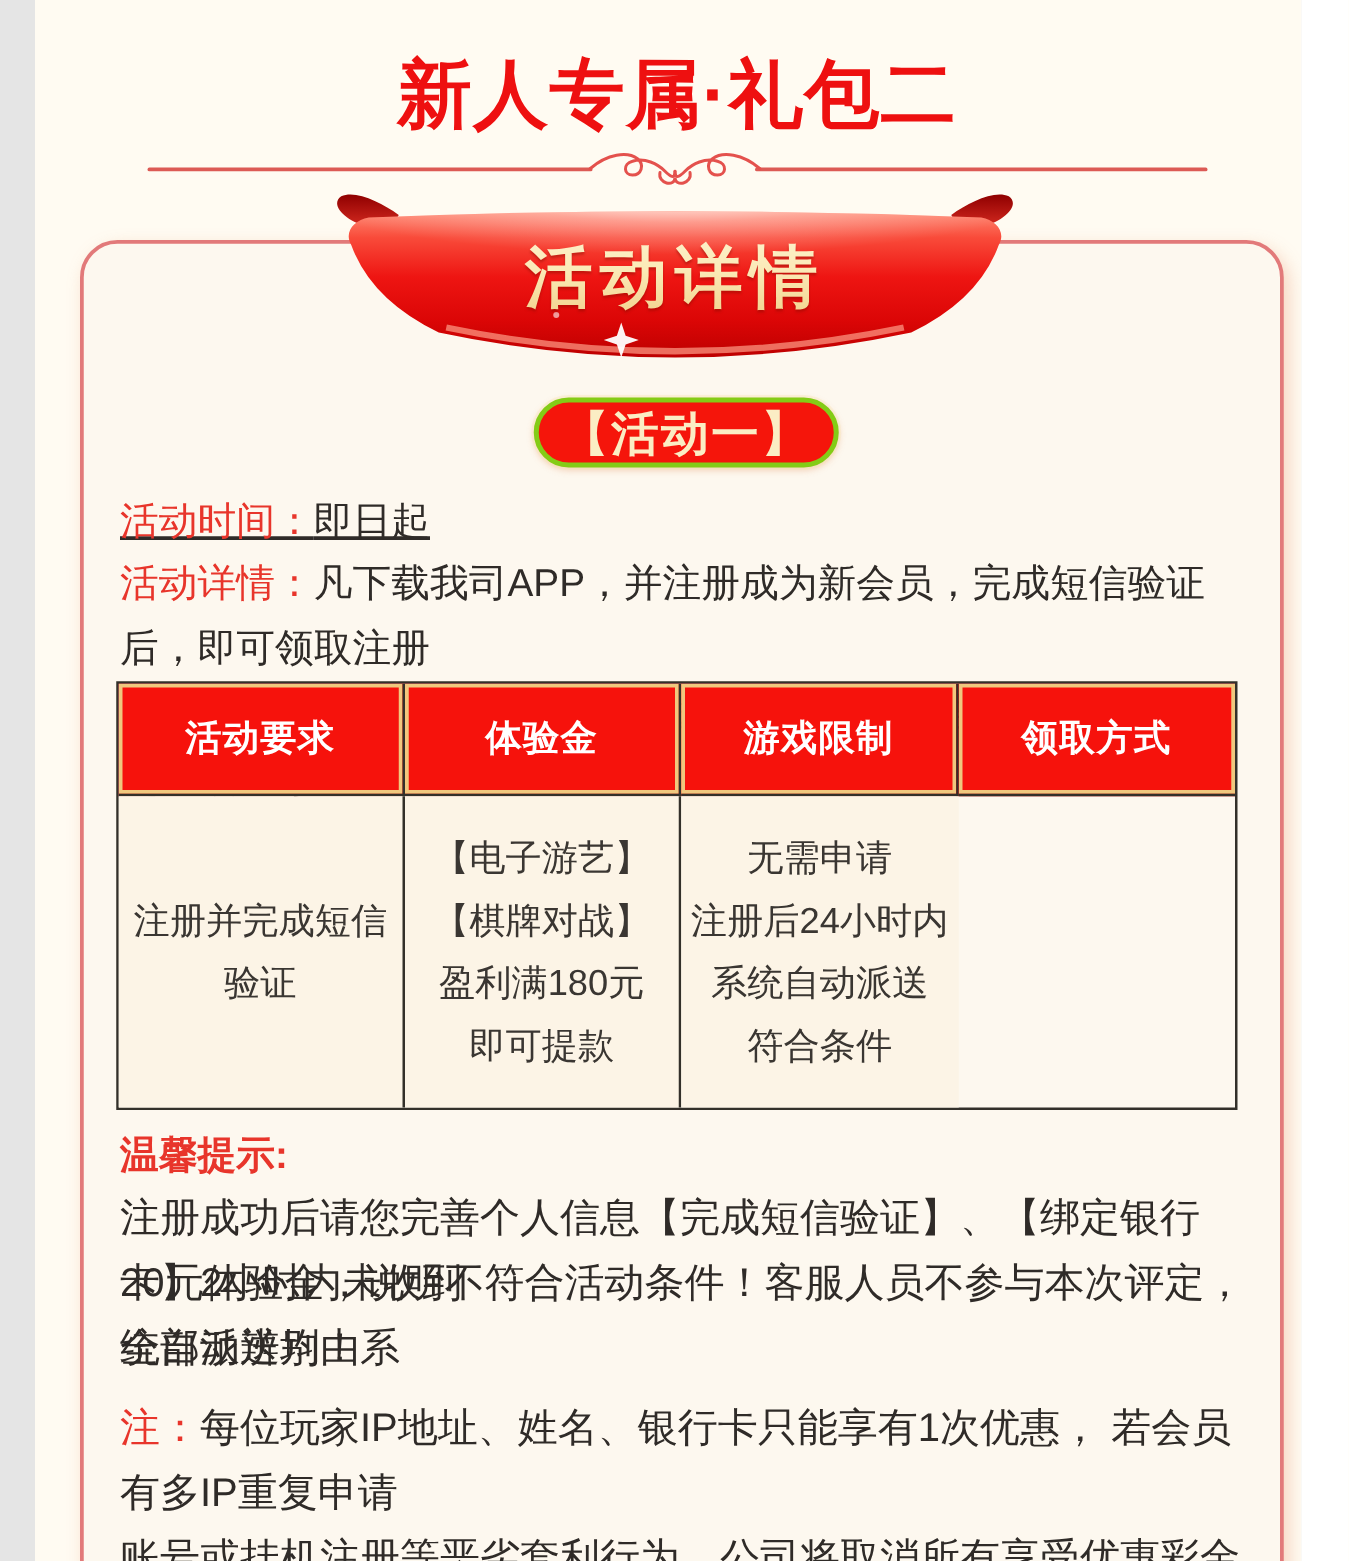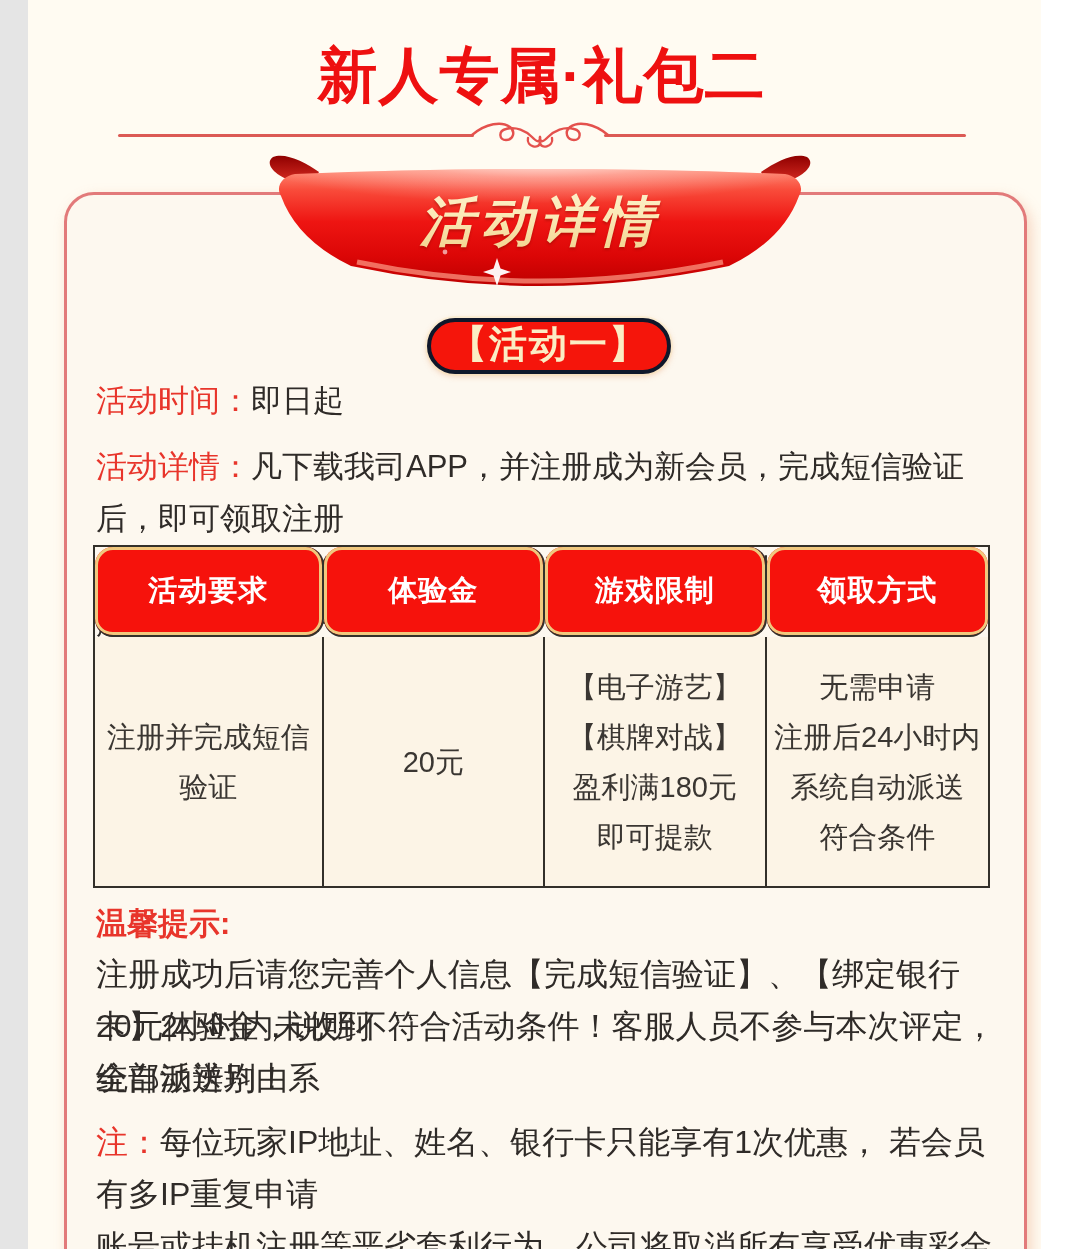--- a/index.html
+++ b/index.html
@@ -14,51 +14,51 @@
   }
   .divider-seg{position:absolute;top:134px;height:3px;background:#DC5A55;border-radius:2px;}
   .divider-left{left:118px;width:356px;}
   .divider-right{left:604px;width:362px;}
   .ornament{position:absolute;left:470px;top:116px;width:140px;height:38px;}
   .card{
     position:absolute;left:64px;top:192px;width:957px;height:1120px;
     background:#FDF8EF;border:3px solid #E27A7A;border-radius:30px;
     box-shadow:4px 6px 14px rgba(232,158,118,0.40);
   }
-  .ribbon{position:absolute;left:267px;top:152px;width:546px;height:152px;font-style:italic;}
+  .ribbon{position:absolute;left:267px;top:152px;width:546px;height:152px;}
   .ribbon svg{position:absolute;left:0;top:0;}
   .ribbon-title{
     position:absolute;left:0;top:0;width:546px;height:140px;
     display:flex;align-items:center;justify-content:center;
     font-size:54px;font-weight:bold;letter-spacing:6px;
     background:linear-gradient(180deg,#FFF8E0 0%,#FBEAB8 45%,#E9BA62 100%);
     -webkit-background-clip:text;background-clip:text;color:transparent;
     filter:drop-shadow(0 2px 1px rgba(140,10,0,0.45));
   }
   .badge{
     position:absolute;left:427px;top:318px;width:244px;height:56px;
-    background:#F5150B;border:4px solid #0f172a;border-radius:32px;
+    background:#F5150B;border:4px solid #84cc16;border-radius:32px;
     box-shadow:0 0 0 2px rgba(250,232,180,0.35),0 2px 6px rgba(220,120,60,0.35);
-    display:flex;align-items:flex-end;justify-content:center;
+    display:flex;align-items:flex-start;justify-content:center;
     font-size:38px;font-weight:bold;color:#FBEDC4;letter-spacing:2px;box-sizing:border-box;
   }
   .text-row{position:absolute;left:96px;width:900px;font-size:31px;color:#2F2B28;}
   .red-label{color:#E8352B;}
-  .act-time{top:380px;}
+  .act-time{top:396px;text-decoration:underline;}
   .act-detail{top:441px;line-height:52px;}
   .promo-table{
     position:absolute;left:93px;top:545px;width:897px;
     border:2px solid #33302A;box-sizing:border-box;
     display:grid;grid-template-columns:25.6% 24.8% 24.8% 24.8%;
   }
   .th{
     height:88px;background:#F6120C;box-shadow:inset 0 0 0 3px #F0C87E;
     border-right:2px solid #33302A;border-bottom:2px solid #33302A;
     display:flex;align-items:center;justify-content:center;
-    color:#ffffff;font-size:29px;font-weight:bold;letter-spacing:1px;border-radius:18px;
+    color:#ffffff;font-size:29px;font-weight:bold;letter-spacing:1px;
   }
   .td{
     height:249px;background:#FCF4E6;border-right:2px solid #33302A;
     display:flex;flex-direction:column;align-items:center;justify-content:center;
     color:#3A3632;font-size:29px;line-height:50px;text-align:center;
   }
   .th:nth-child(4),.td:last-child{border-right:none;}
   .tips-label{top:903px;font-weight:bold;}
   .tips-lines{top:948px;line-height:52px;font-size:32px;}
   .note-block{top:1116px;line-height:52px;font-size:32px;}
@@ -135,23 +135,20 @@
 
   <div class="promo-table">
     <div class="th">活动要求</div>
     <div class="th">体验金</div>
     <div class="th">游戏限制</div>
     <div class="th">领取方式</div>
     <div class="td">
         <div>注册并完成短信验证</div>
       </div>
     <div class="td">
-        <div>20元</div>
-      </div>
-    <div class="td">
         <div>【电子游艺】</div>
         <div>【棋牌对战】</div>
         <div>盈利满180元</div>
         <div>即可提款</div>
       </div>
     <div class="td">
         <div>无需申请</div>
         <div>注册后24小时内</div>
         <div>系统自动派送</div>
         <div>符合条件</div>

